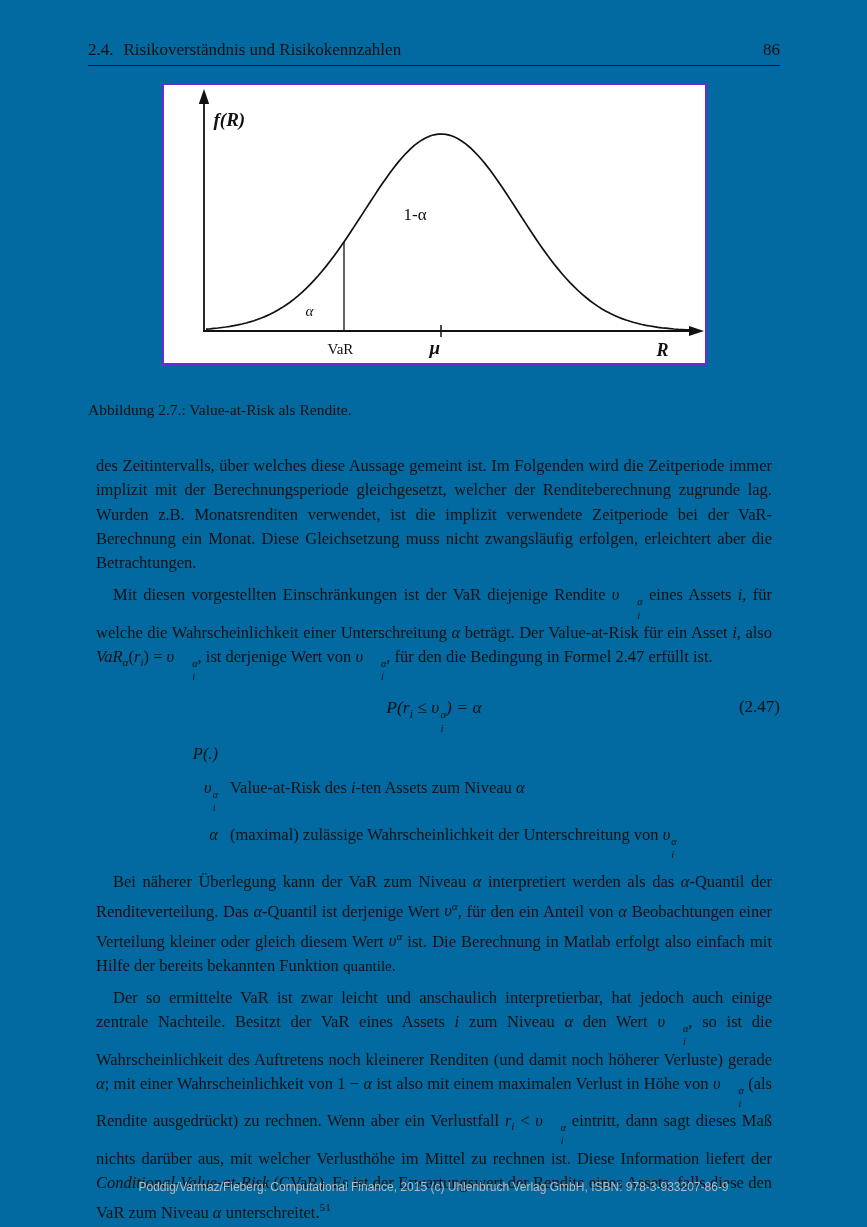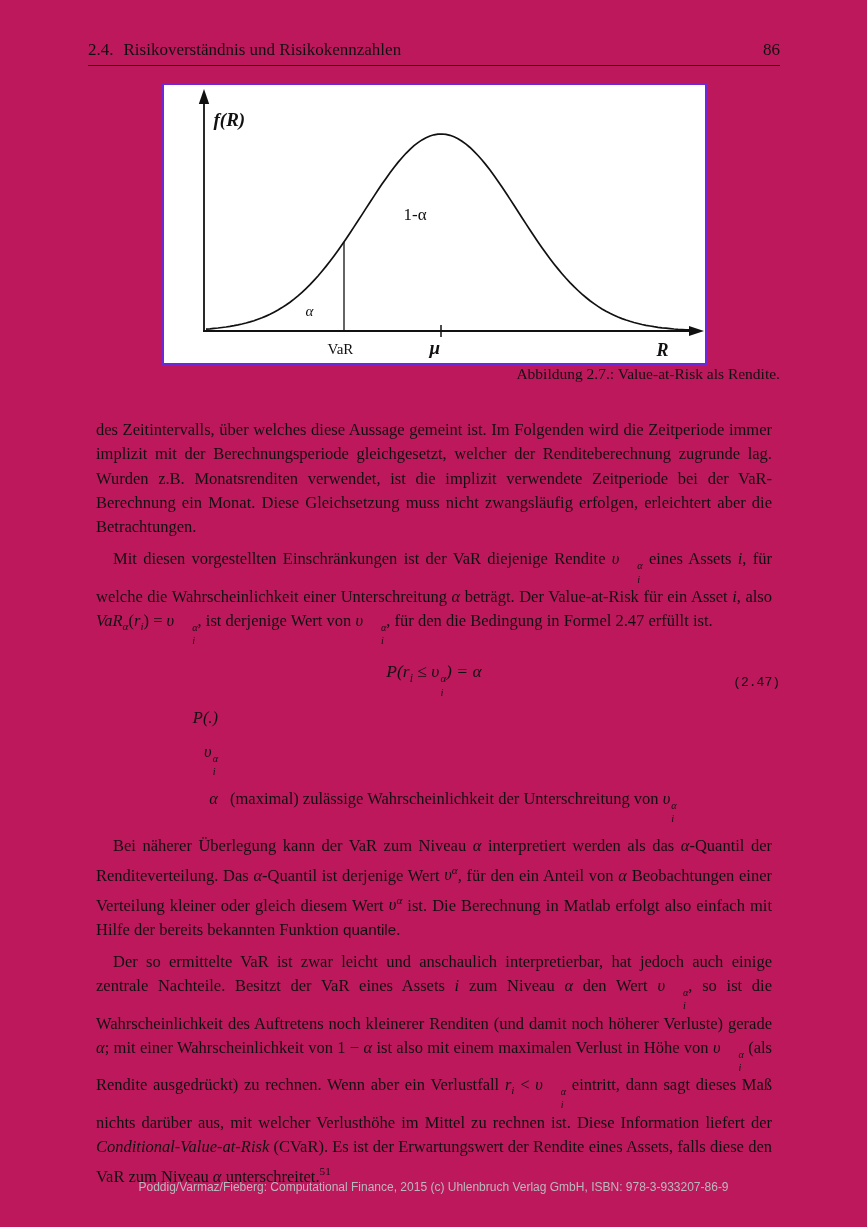--- a/index.html
+++ b/index.html
@@ -1,19 +1,19 @@
 <!DOCTYPE html>
 <html lang="de"><head>
 <meta charset="utf-8">
 <style>
   html,body{margin:0;padding:0;background:#ffffff;}
   .page{
     position:relative;
     width:867px;height:1227px;
-    background:#be185d;
+    background:#0369a1;
     overflow:hidden;
     font-family:"Liberation Serif", serif;
     color:#111;
   }
   .content{
     position:absolute;
     left:88px;top:40px;
     width:692px;
   }
   
@@ -35,35 +35,35 @@
   .figure-box svg{position:absolute;left:0;top:0;}
   .fl{position:absolute;white-space:nowrap;}
   .fl-y{left:50px;top:24px;font-size:19px;font-weight:bold;font-style:italic;}
   .fl-body{left:240px;top:120px;font-size:17px;}
   .fl-tail{left:142px;top:218px;font-size:15px;font-style:italic;}
   .fl-var{left:164px;top:256px;font-size:15px;}
   .fl-mu{left:266px;top:252px;font-size:19px;font-weight:bold;font-style:italic;}
   .fl-R{left:493px;top:255px;font-size:18px;font-weight:bold;font-style:italic;}
   
   .caption{
+    margin-top:36px;
     font-size:15.5px;
-    text-align:right;
   }
   
   .body{
     margin:8px;
     font-size:16.5px;
     line-height:24.3px;
     text-align:justify;
   }
   .p-first{margin-top:35px;}
   .indent{text-indent:17px;}
   .body i, .formula{font-style:italic;}
   code{
-    font-family:Liberation Sans, sans-serif;
+    font-family:Liberation Serif, serif;
     font-size:0.92em;
     font-style:normal;
   }
   sup{font-size:0.68em;}
   sub{font-size:0.68em;}
   
   .ss{white-space:nowrap;font-style:italic;}
   .st{
     display:inline-flex;flex-direction:column;align-items:flex-start;
     font-size:0.62em;line-height:1;
@@ -72,22 +72,22 @@
   }
   
   .eq-row{
     position:relative;
     text-align:center;
     font-size:17.5px;
     margin-top:9px;margin-bottom:9px;
     line-height:30px;
   }
   .eq-num{
-    position:absolute;right:0;top:12px;
-    font-style:normal;font-size:13px;font-family:Liberation Mono, monospace;
+    position:absolute;right:0;top:0;
+    font-style:normal;font-size:17px;
   }
   
   .defs{margin-top:8px;}
   .def-row{display:flex;font-size:16.5px;line-height:24px;margin-bottom:9.5px;}
   .def-sym{width:130px;text-align:right;flex:0 0 130px;}
   .def-text{margin-left:12px;flex:1;}
   
   .footer{
     position:absolute;
     left:0;right:0;top:1180px;
@@ -152,20 +152,21 @@
 
     <div class="defs">
       <div class="def-row">
         <span class="def-sym formula"><i>P</i>(.)</span>
       </div>
       <div class="def-row">
         <span class="def-sym formula"><span class="ss">υ<span class="st">
                 <span>α</span>
                 <span>i</span>
               </span></span></span>
+        <span class="def-text">Value-at-Risk des <i>i</i>-ten Assets zum Niveau <i>α</i></span>
       </div>
       <div class="def-row">
         <span class="def-sym formula"><i>α</i></span>
         <span class="def-text">(maximal) zulässige Wahrscheinlichkeit der Unterschreitung von <span class="ss">υ<span class="st">
                 <span>α</span>
                 <span>i</span>
               </span></span></span>
       </div>
     </div>
 

